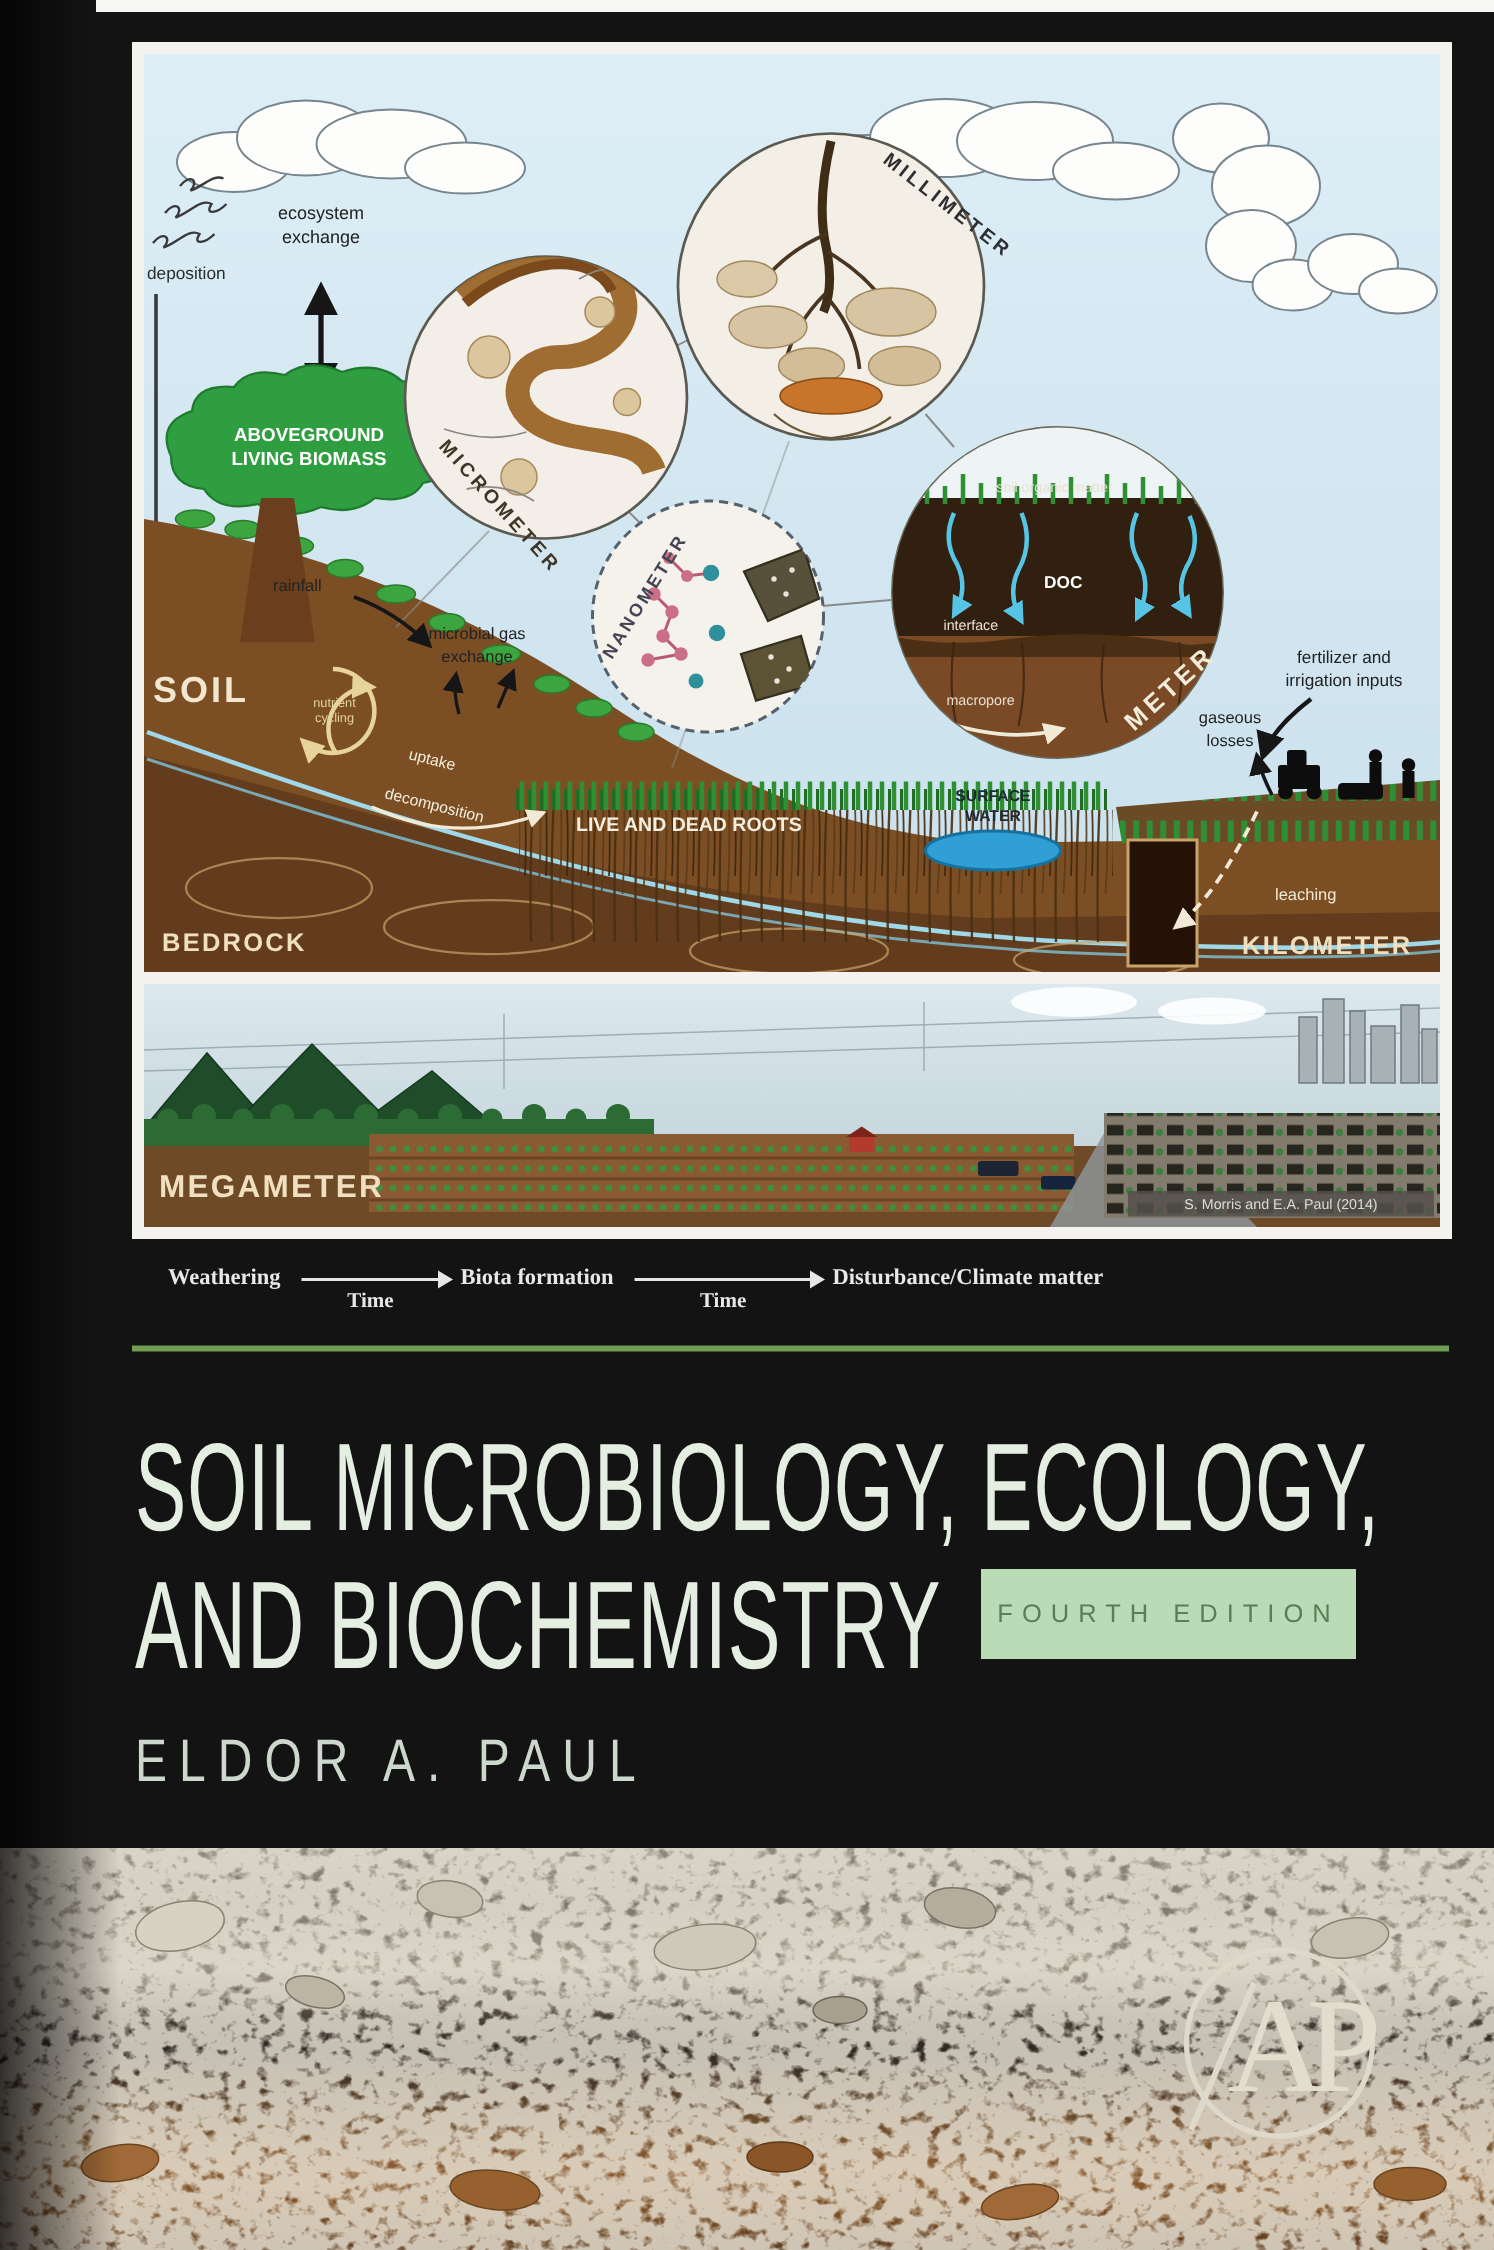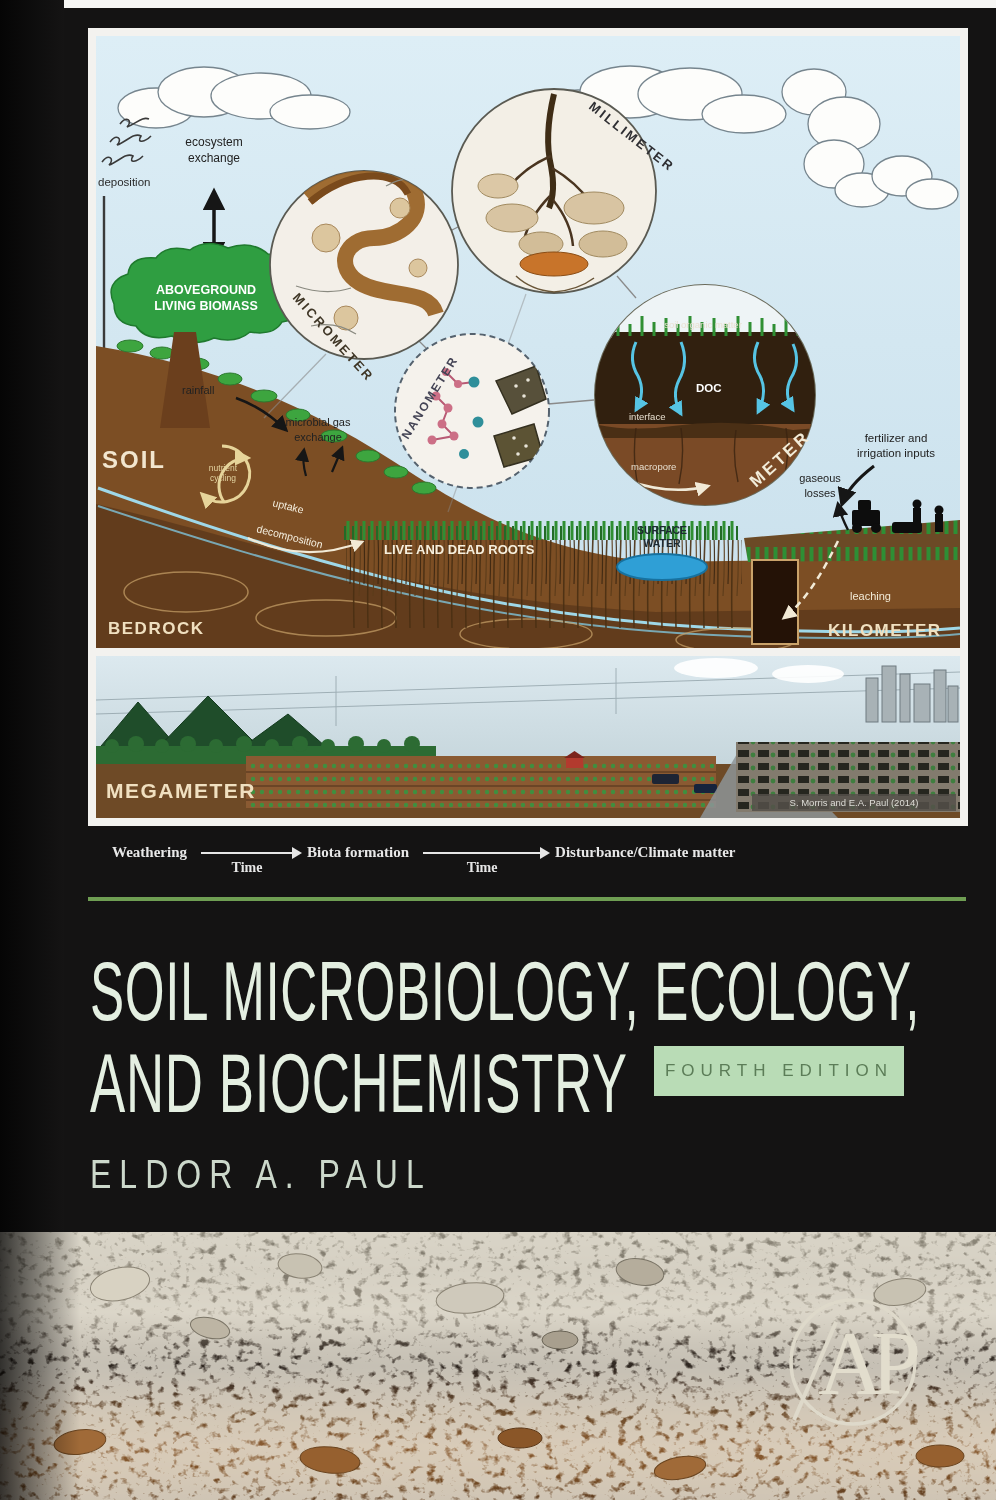--- a/index.html
+++ b/index.html
@@ -22,21 +22,21 @@
             border-top:6px solid transparent;border-bottom:6px solid transparent;}
   .flow-sub{position:absolute;top:8px;left:0;right:0;text-align:center;font-weight:700;font-size:14px;color:#e6e6e6;}
   .a1{width:92px;} .a2{width:118px;}
   
   .divider{left:88px;top:897px;width:878px;height:4px;background:#6f9e53;}
   
   .title-line{left:90px;color:#e4efe1;font-size:80px;font-weight:400;letter-spacing:1px;
               transform-origin:left top;white-space:nowrap;}
   .t1{top:944px;transform:scaleX(0.64) scaleY(1.04);}
   .t2{top:1036px;transform:scaleX(0.66) scaleY(1.04);}
-  .badge{left:654px;top:1046px;width:250px;height:50px;background:#b9dcb6;display:flex;
+  .badge{left:654px;top:1046px;width:250px;height:60px;background:#b9dcb6;display:flex;
          align-items:center;justify-content:center;}
   .badge span{color:#5c7d58;font-size:17px;letter-spacing:6px;font-weight:400;white-space:nowrap;}
   .author{left:90px;top:1152px;color:#ccd8cb;font-size:40px;font-weight:400;letter-spacing:10px;
           transform:scaleX(0.8);transform-origin:left top;white-space:nowrap;}
   
   .photo{left:0;top:1232px;width:996px;height:268px;}
 </style>
 </head>
 <body>
 

